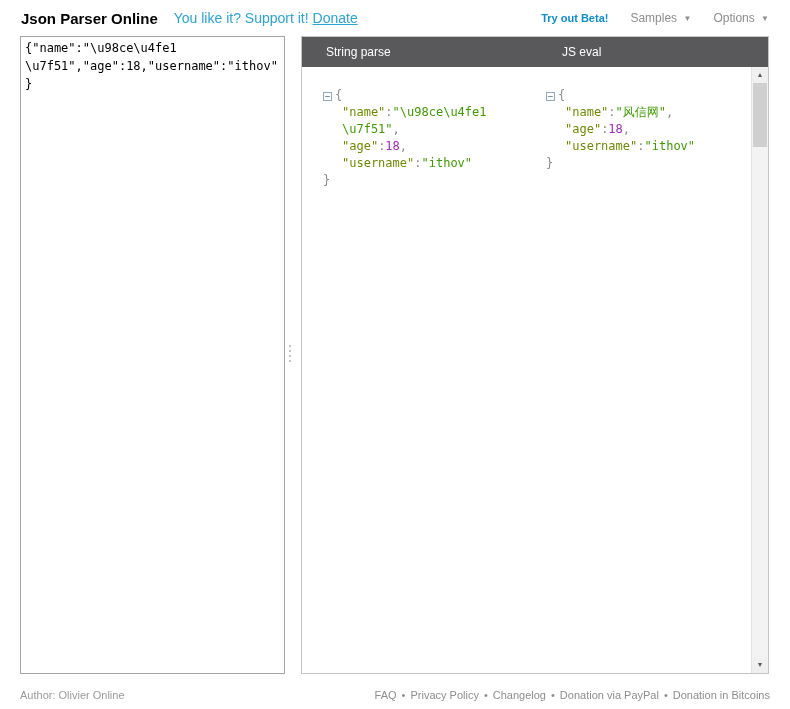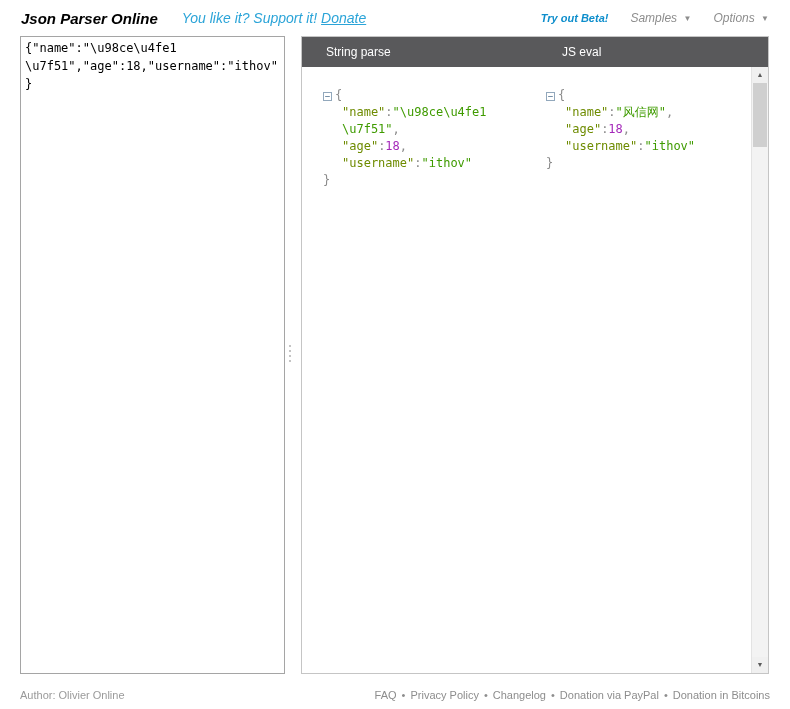--- a/index.html
+++ b/index.html
@@ -1,23 +1,23 @@
 <!DOCTYPE html>
 <html style="--link-blue: #2ba4d8; --beta-blue: #0e8ecc; --key-green: #6e8b00; --string-green: #3f9b00; --number-purple: #a428b9; --punct-gray: #8a8a8a; --header-bg: #59595b; --muted-gray: #8d8d8d;"><head>
 <meta charset="utf-8">
 <style>
   * { margin:0; padding:0; box-sizing:border-box; }
   html,body { background:#fff; }
   body { font-family:"Liberation Sans", sans-serif; }
   .page { position:relative; width:790px; height:709px; background:#fff; overflow:hidden; }
 
   
-  .header { position:absolute; top:0; left:0; width:100%; height:36px; display:flex; align-items:center; padding:0 21px; background:#fff;font-style:italic; }
+  .header { position:absolute; top:0; left:0; width:100%; height:36px; display:flex; align-items:center; padding:0 21px; background:#fff; }
   .app-title { font-size:15px; font-weight:bold; color:#000; white-space:nowrap; }
-  .support { margin-left:24px; font-size:14px; color:var(--link-blue); white-space:nowrap; }
+  .support { margin-left:16px; font-size:14px; color:var(--link-blue); white-space:nowrap; }
   .support a { color:var(--link-blue); text-decoration:underline; cursor:pointer; }
   .header-right { margin-left:auto; display:flex; align-items:center; gap:22px; white-space:nowrap; }
   .beta-link { font-size:11px; font-weight:bold; color:var(--beta-blue); text-decoration:none; cursor:pointer; }
   .menu { font-size:12px; color:var(--muted-gray); cursor:pointer; }
   .menu .arrow { font-size:8px; margin-left:3px; vertical-align:1px; }
 
   
   .json-input { position:absolute; left:20px; top:36px; width:265px; height:638px;
     border:1px solid #a5a5a5; background:#fff; color:#000;
     font-family:"DejaVu Sans Mono", monospace; font-size:12px; line-height:18px;

